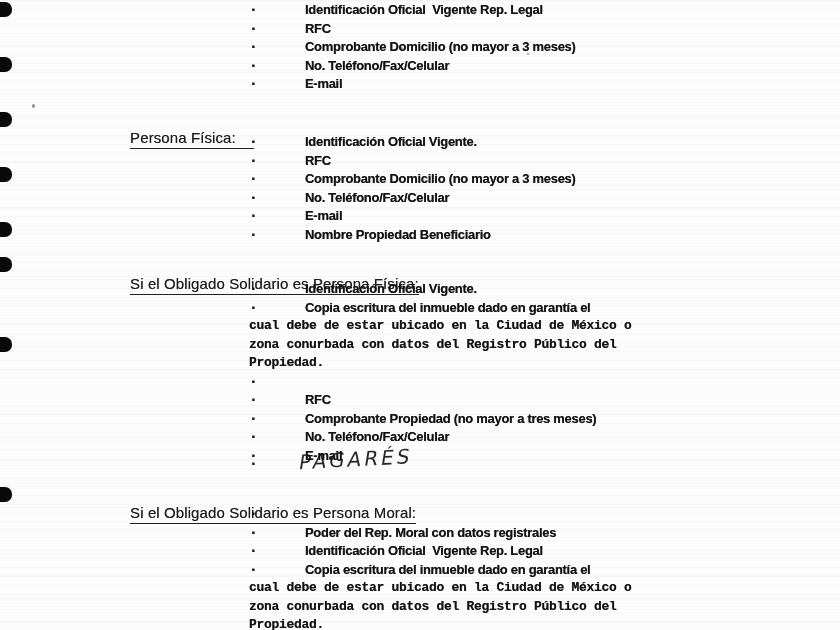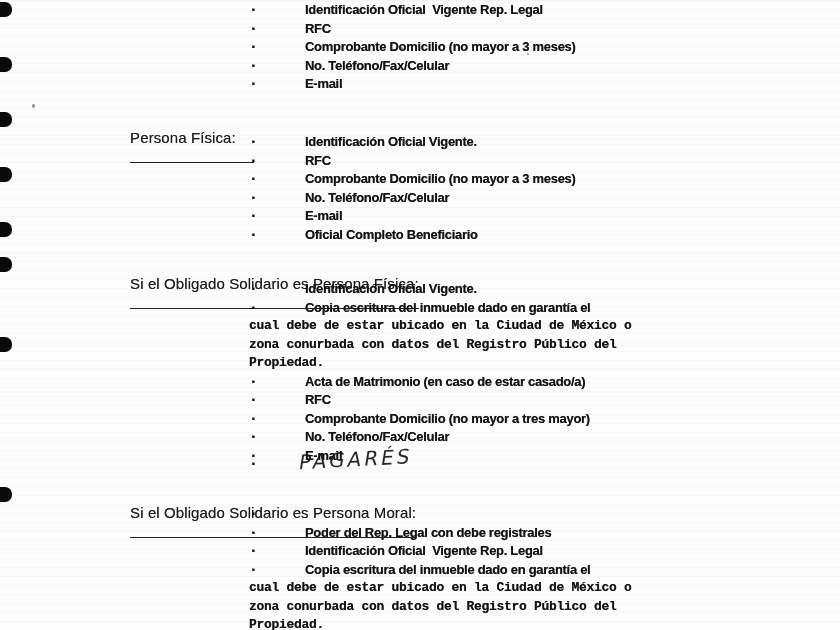--- a/index.html
+++ b/index.html
@@ -42,21 +42,21 @@
     font-weight: 400;
     line-height: 18px;
     color: #1b1b1b;
     letter-spacing: 0.1px;
     white-space: pre;
     text-shadow: 0 0 0.5px rgba(20,20,20,0.65);
   }
   .heading .hline {
     display: inline-block;
     border-bottom: 1.6px solid #222;
-    padding-bottom: 15px;
+    padding-bottom: 1px;
   }
   .heading.pad-tail .hline { padding-right: 14px; }
   .rows { position: absolute; left: 0; right: 0; }
   .row {
     position: relative;
     height: 18.5px;
     line-height: 18.5px;
   }
   .dot {
     position: absolute;
@@ -160,21 +160,21 @@
     <div class="row">
       <span class="dot">·</span>
       <span class="txt">No. Teléfono/Fax/Celular</span>
     </div>
     <div class="row">
       <span class="dot">·</span>
       <span class="txt">E-mail</span>
     </div>
     <div class="row">
       <span class="dot">·</span>
-      <span class="txt">Oficial Completo Beneficiario</span>
+      <span class="txt">Nombre Propiedad Beneficiario</span>
     </div>
   </div>
 
   <div class="heading" style="top:257px;text-align:right;">
     <span class="hline">Si el Obligado Solidario es Persona Física:</span>
   </div>
   <div class="rows" style="top:280px;">
     <div class="row">
       <span class="dot">·</span>
       <span class="txt">Identificación Oficial Vigente.</span>
@@ -187,29 +187,28 @@
       <span class="txt">cual debe de estar ubicado en la Ciudad de México o</span>
     </div>
     <div class="row cont">
       <span class="txt">zona conurbada con datos del Registro Público del</span>
     </div>
     <div class="row cont">
       <span class="txt">Propiedad.</span>
     </div>
     <div class="row">
       <span class="dot">·</span>
-      <span class="txt">Acta de Matrimonio (en caso de estar casado/a)</span>
     </div>
     <div class="row">
       <span class="dot">·</span>
       <span class="txt">RFC</span>
     </div>
     <div class="row">
       <span class="dot">·</span>
-      <span class="txt">Comprobante Domicilio (no mayor a tres mayor)</span>
+      <span class="txt">Comprobante Propiedad (no mayor a tres meses)</span>
     </div>
     <div class="row">
       <span class="dot">·</span>
       <span class="txt">No. Teléfono/Fax/Celular</span>
     </div>
     <div class="row">
       <span class="dot">·</span>
       <span class="txt">E-mail</span>
     </div>
   </div>
@@ -219,21 +218,21 @@
 
   <div class="heading" style="top:486px;">
     <span class="hline">Si el Obligado Solidario es Persona Moral:</span>
   </div>
   <div class="rows" style="top:505px;">
     <div class="row">
       <span class="dot">·</span>
     </div>
     <div class="row">
       <span class="dot">·</span>
-      <span class="txt">Poder del Rep. Legal con debe registrales</span>
+      <span class="txt">Poder del Rep. Moral con datos registrales</span>
     </div>
     <div class="row">
       <span class="dot">·</span>
       <span class="txt">Identificación Oficial  Vigente Rep. Legal</span>
     </div>
     <div class="row">
       <span class="dot">·</span>
       <span class="txt">Copia escritura del inmueble dado en garantía el</span>
     </div>
     <div class="row cont">

